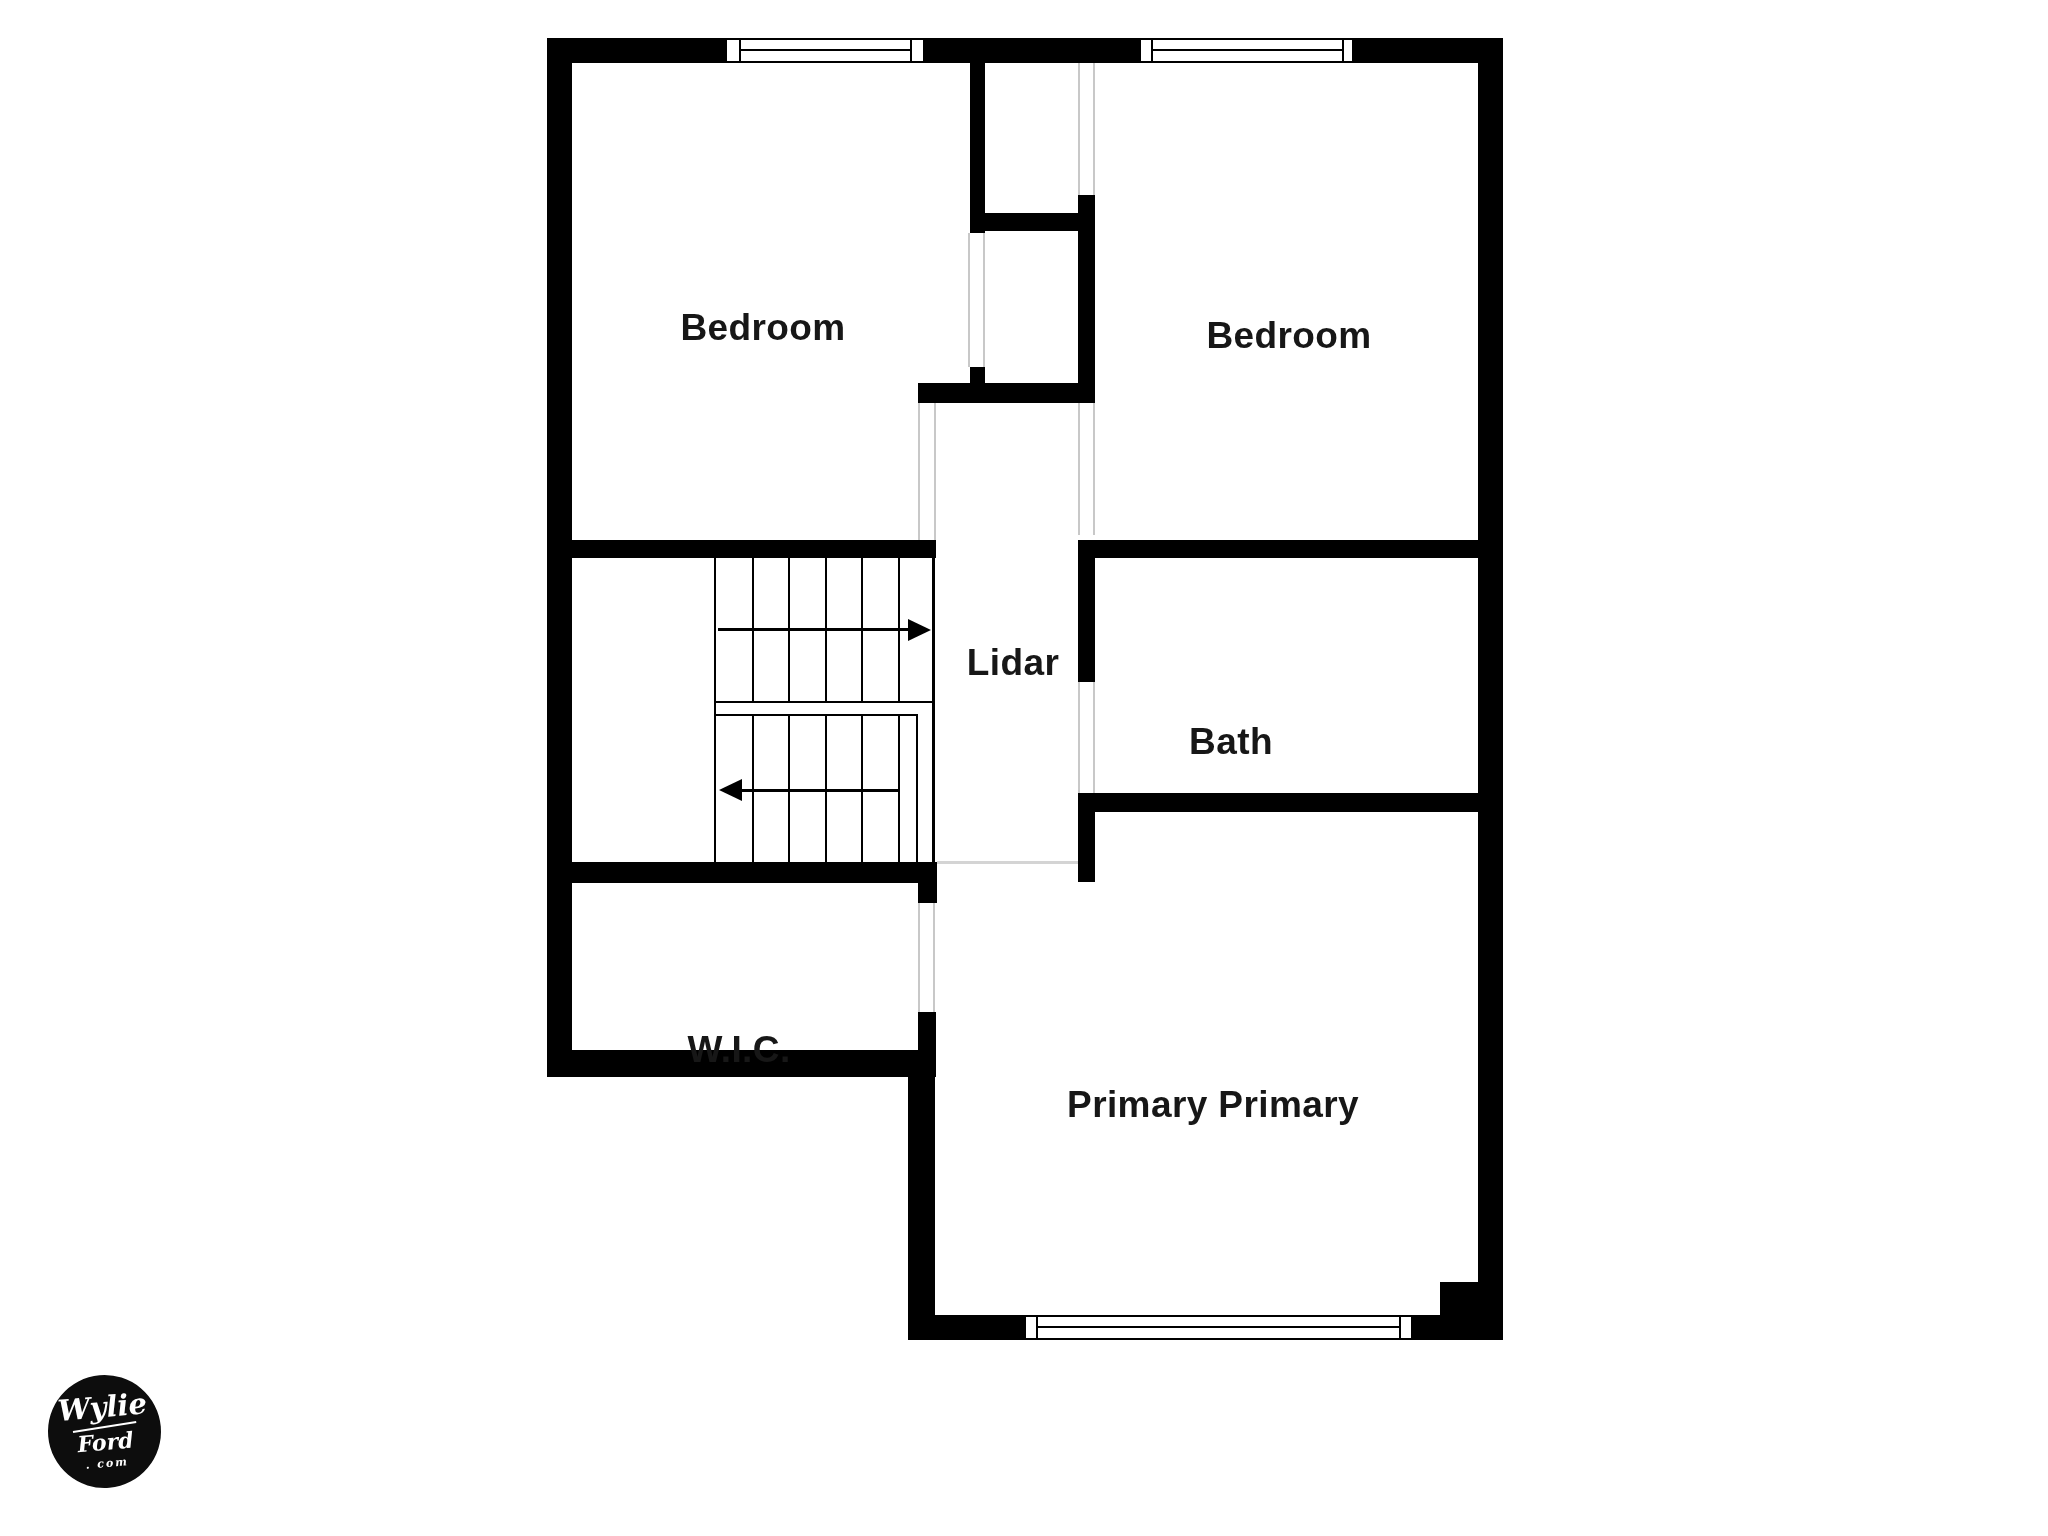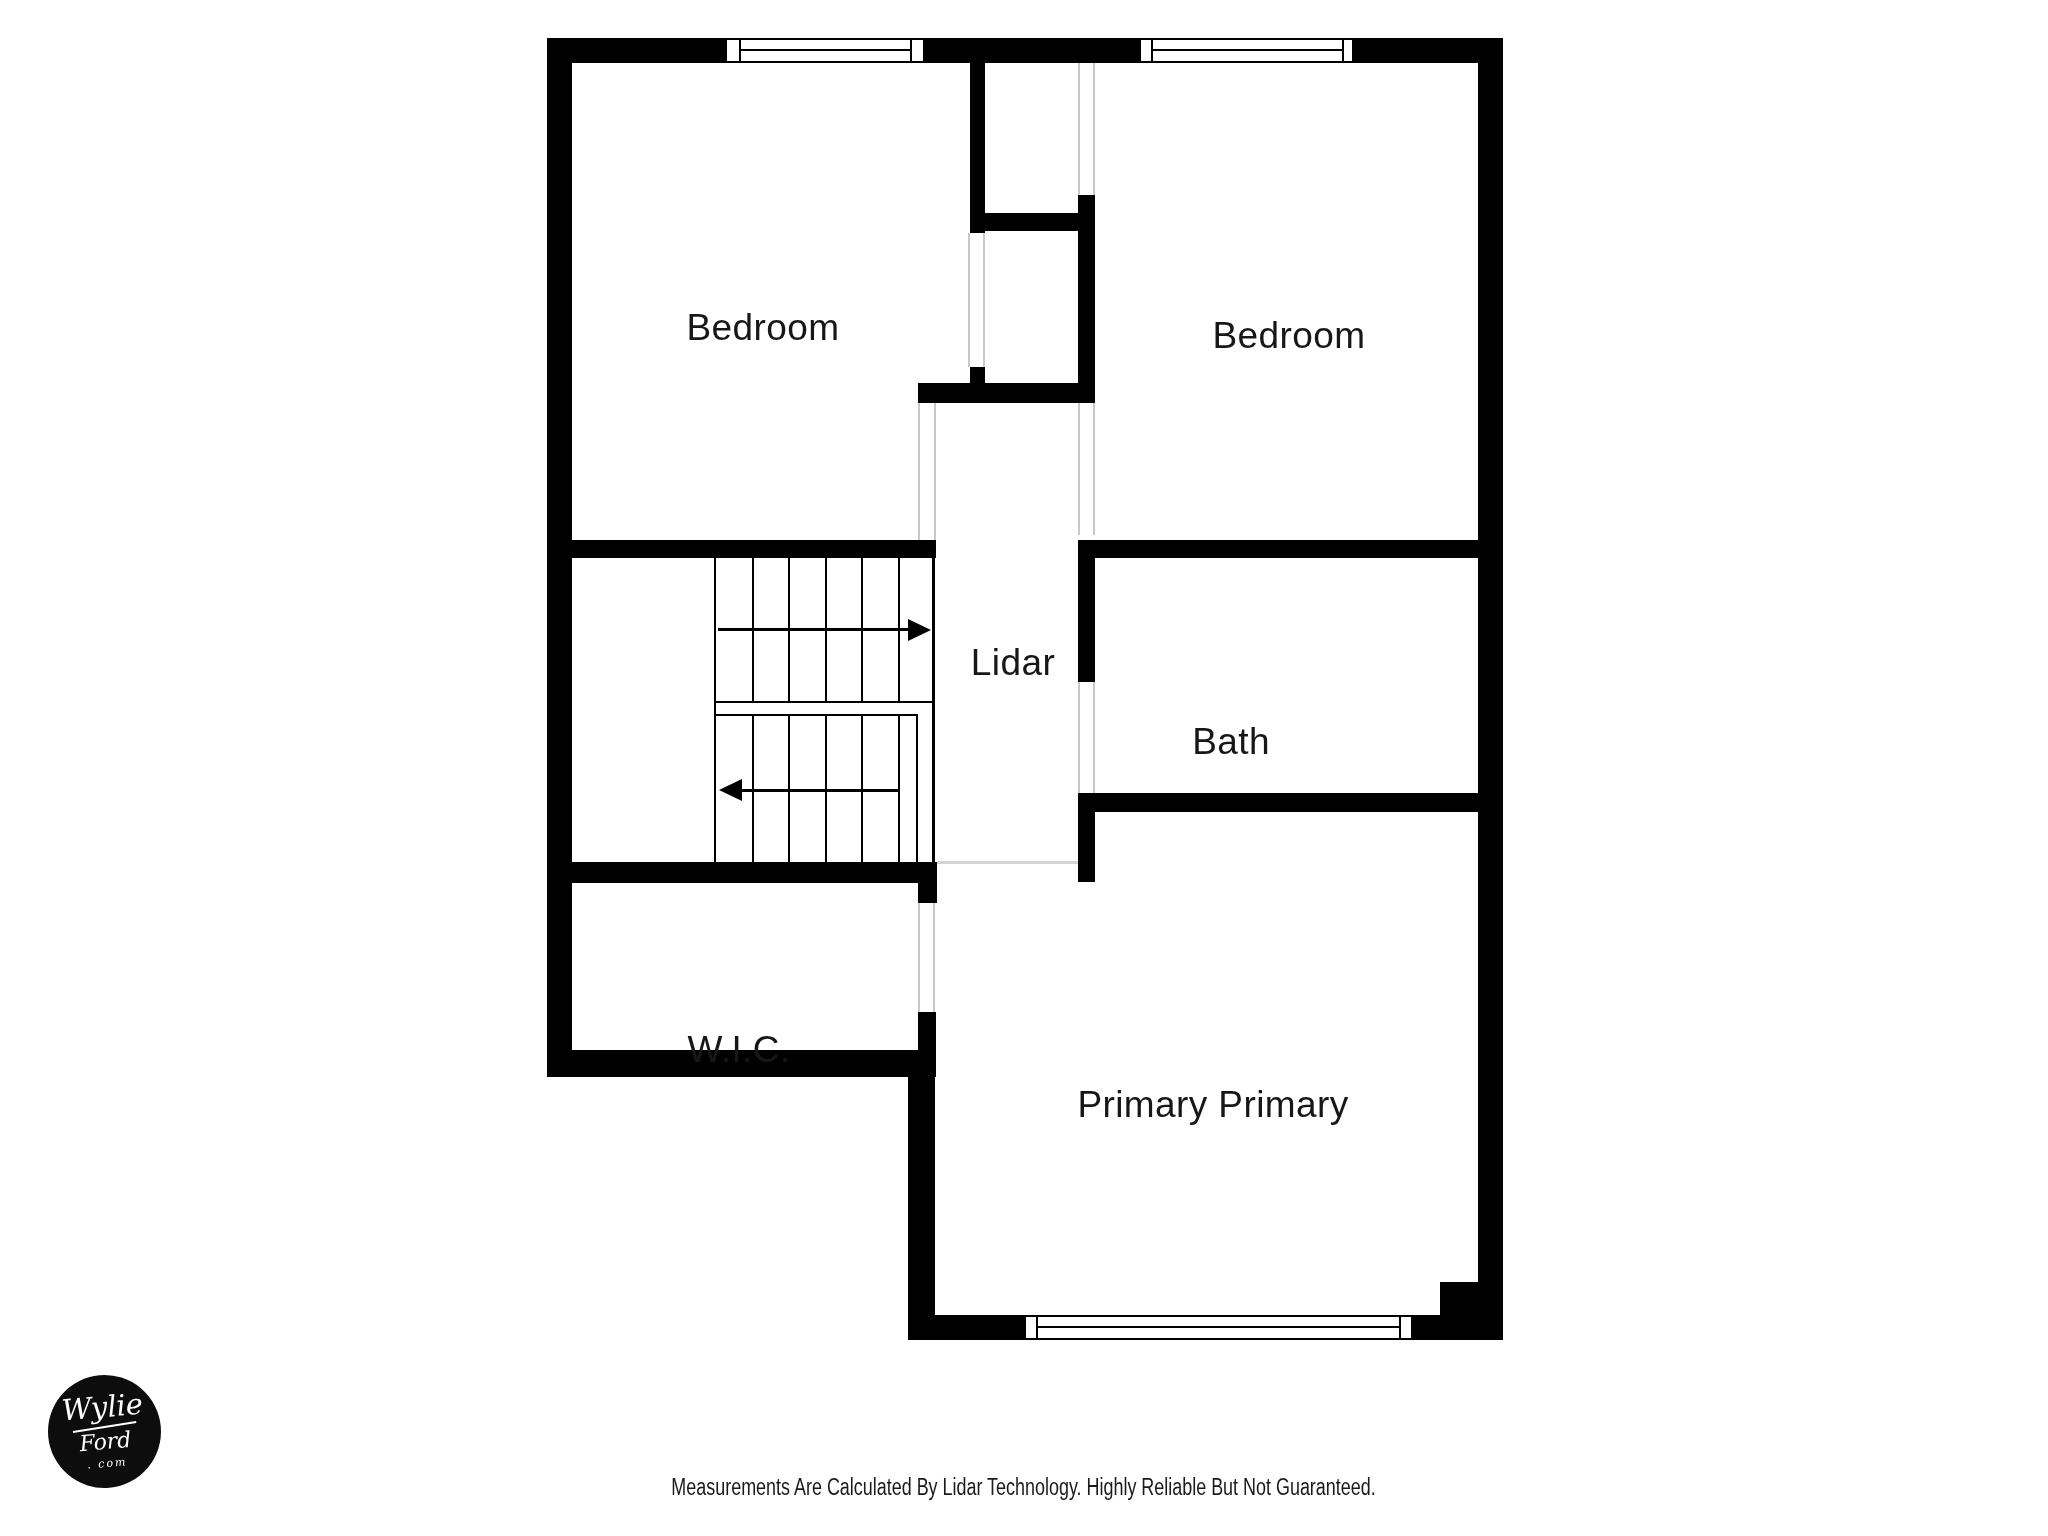--- a/index.html
+++ b/index.html
@@ -3,20 +3,21 @@
 <meta charset="utf-8">
 <style>
   html, body { margin: 0; padding: 0; background: #ffffff; }
   .page {
     position: relative;
     width: 2048px;
     height: 1536px;
     background: #ffffff;
     overflow: hidden;
     font-family: "Liberation Sans", sans-serif;
+    font-weight: bold;
   }
   .plan-svg {
     position: absolute;
     left: 0; top: 0;
     width: 2048px; height: 1536px;
     display: block;
   }
   .room-label {
     position: absolute;
     transform: translate(-50%, -50%);
@@ -188,17 +189,14 @@
   <div class="room-label lbl-wic">W.I.C.</div>
   <div class="room-label lbl-primary">Primary Primary</div>
 
   <div class="logo-stamp">
     <span class="l1">Wylie</span>
     <span class="rule"></span>
     <span class="l2">Ford</span>
     <span class="l3">. com</span>
   </div>
 
-  <div class="footer-disclaimer">
-    <span>Measurements Are Calculated By Lidar Technology. Highly Reliable But Not Guaranteed.</span>
-  </div>
 
 </div>
 
 </body></html>

